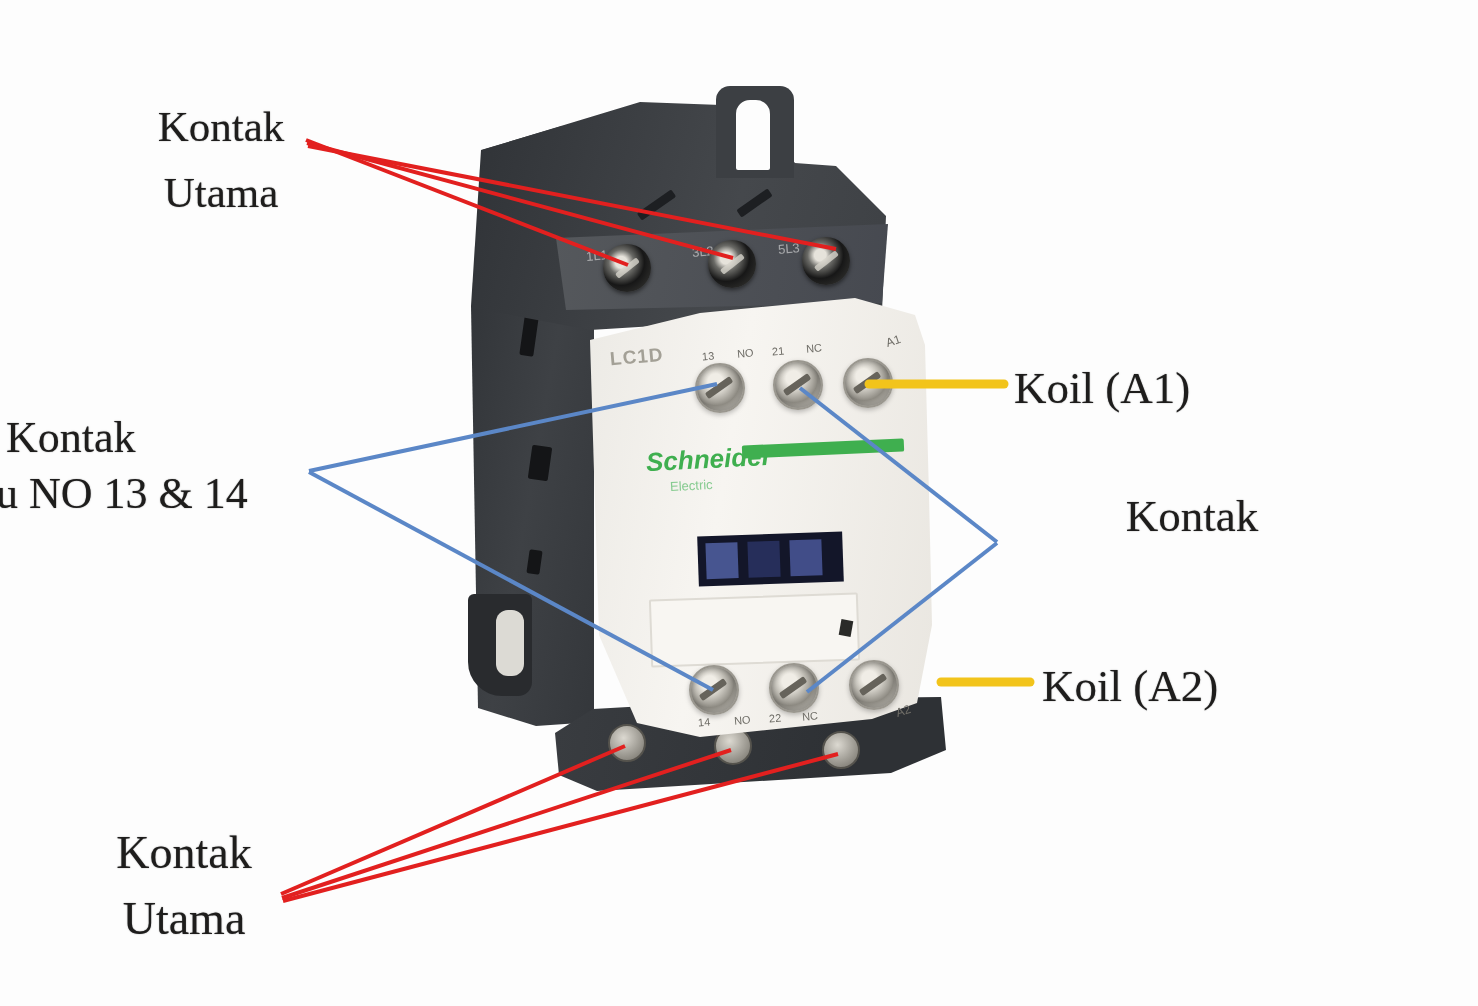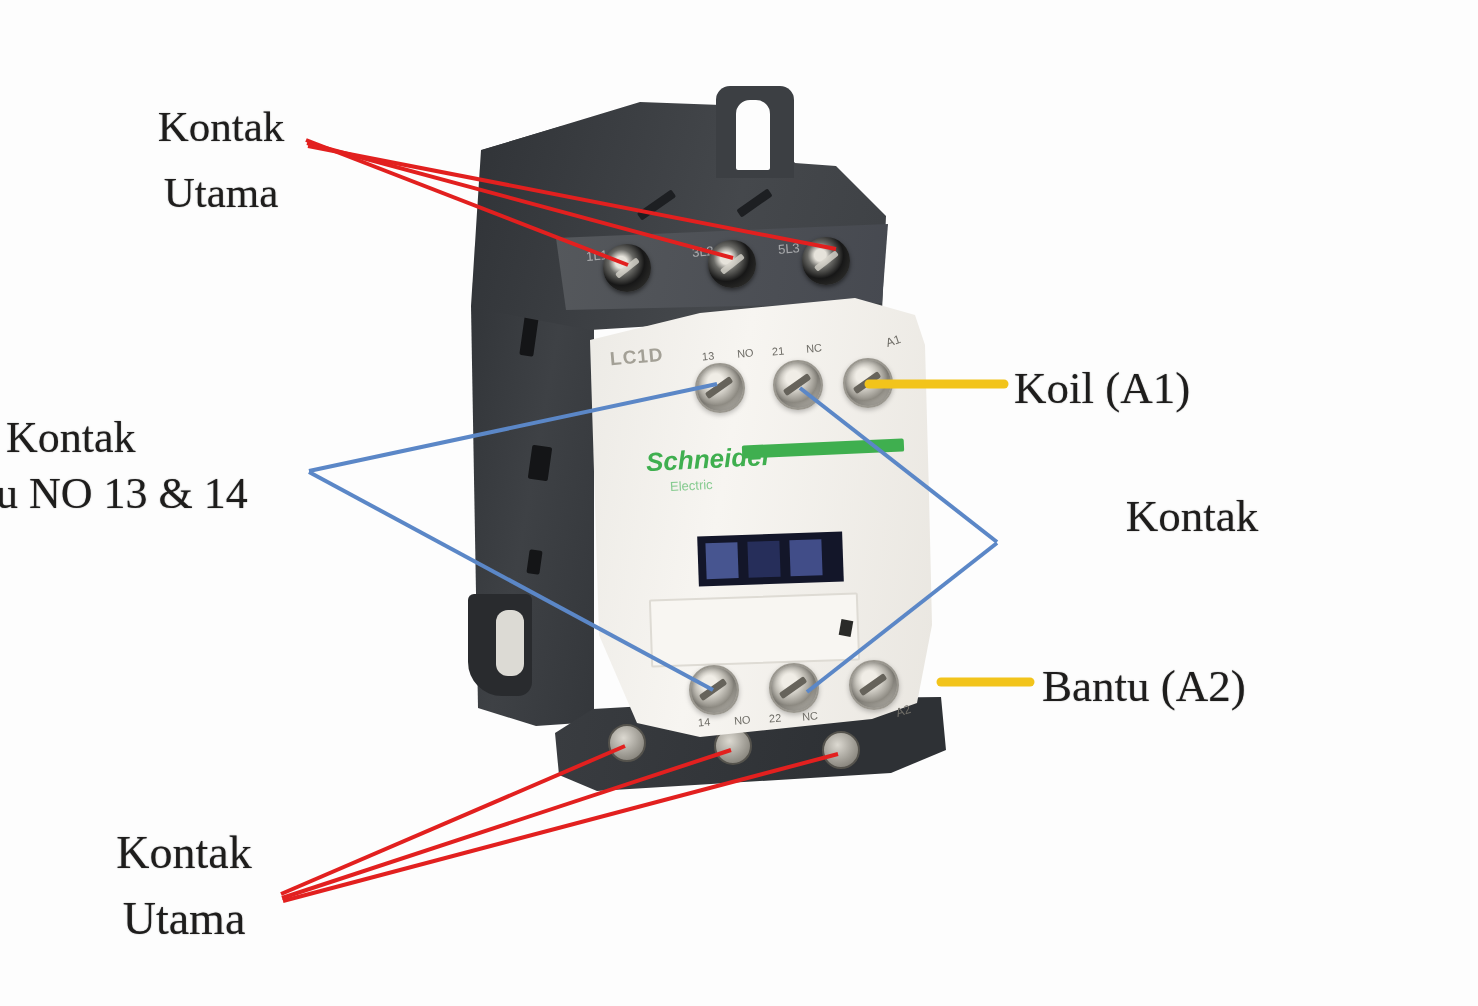--- a/index.html
+++ b/index.html
@@ -167,20 +167,20 @@
 
   <div class="ann ann-layer" id="ann-mid-left-1">Kontak</div>
   <div class="ann ann-layer" id="ann-mid-left-2">u NO 13 &amp; 14</div>
 
   <div class="ann ann-layer" id="ann-koil-a1">Koil (A1)</div>
 
   <div class="ann center ann-layer" id="ann-mid-right">
     <div>Kontak</div>
   </div>
 
-  <div class="ann ann-layer" id="ann-koil-a2">Bantu (A2)</div>
+  <div class="ann ann-layer" id="ann-koil-a2">Koil (A2)</div>
 
   <div class="ann center ann-layer" id="ann-bottom-left">
     <div>Kontak</div>
     <div>Utama</div>
   </div>
 
 </div>
 
 </body></html>

